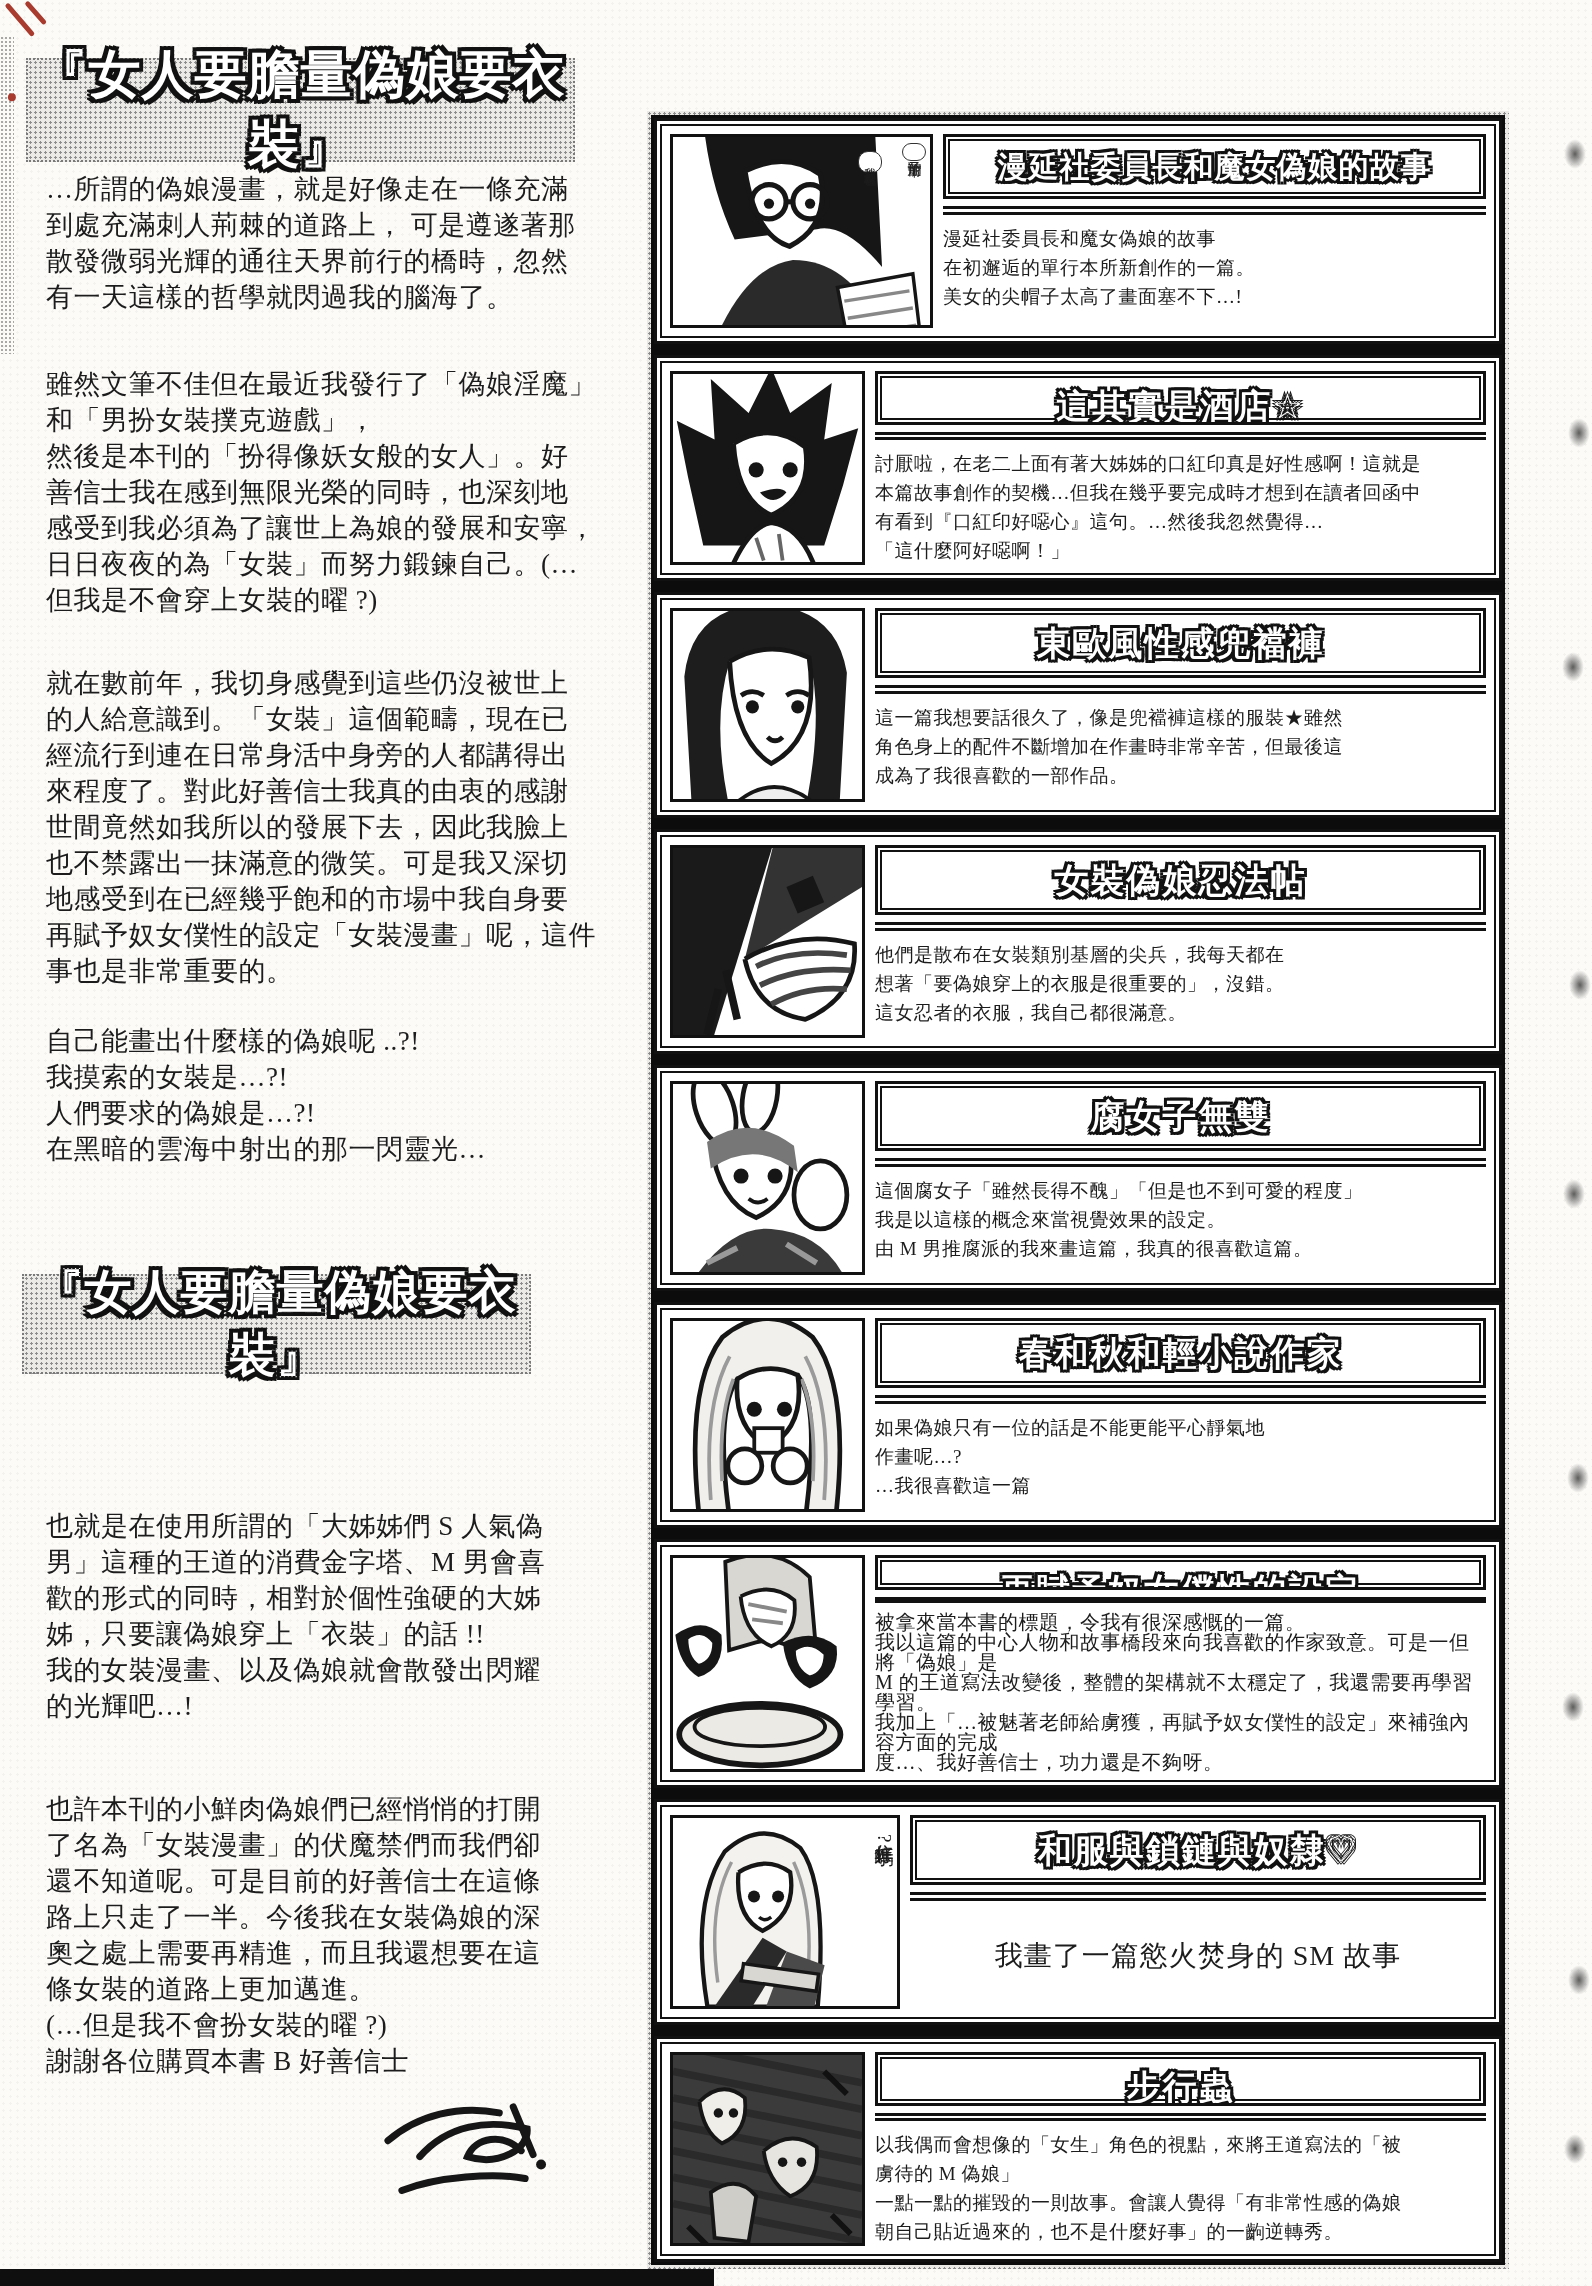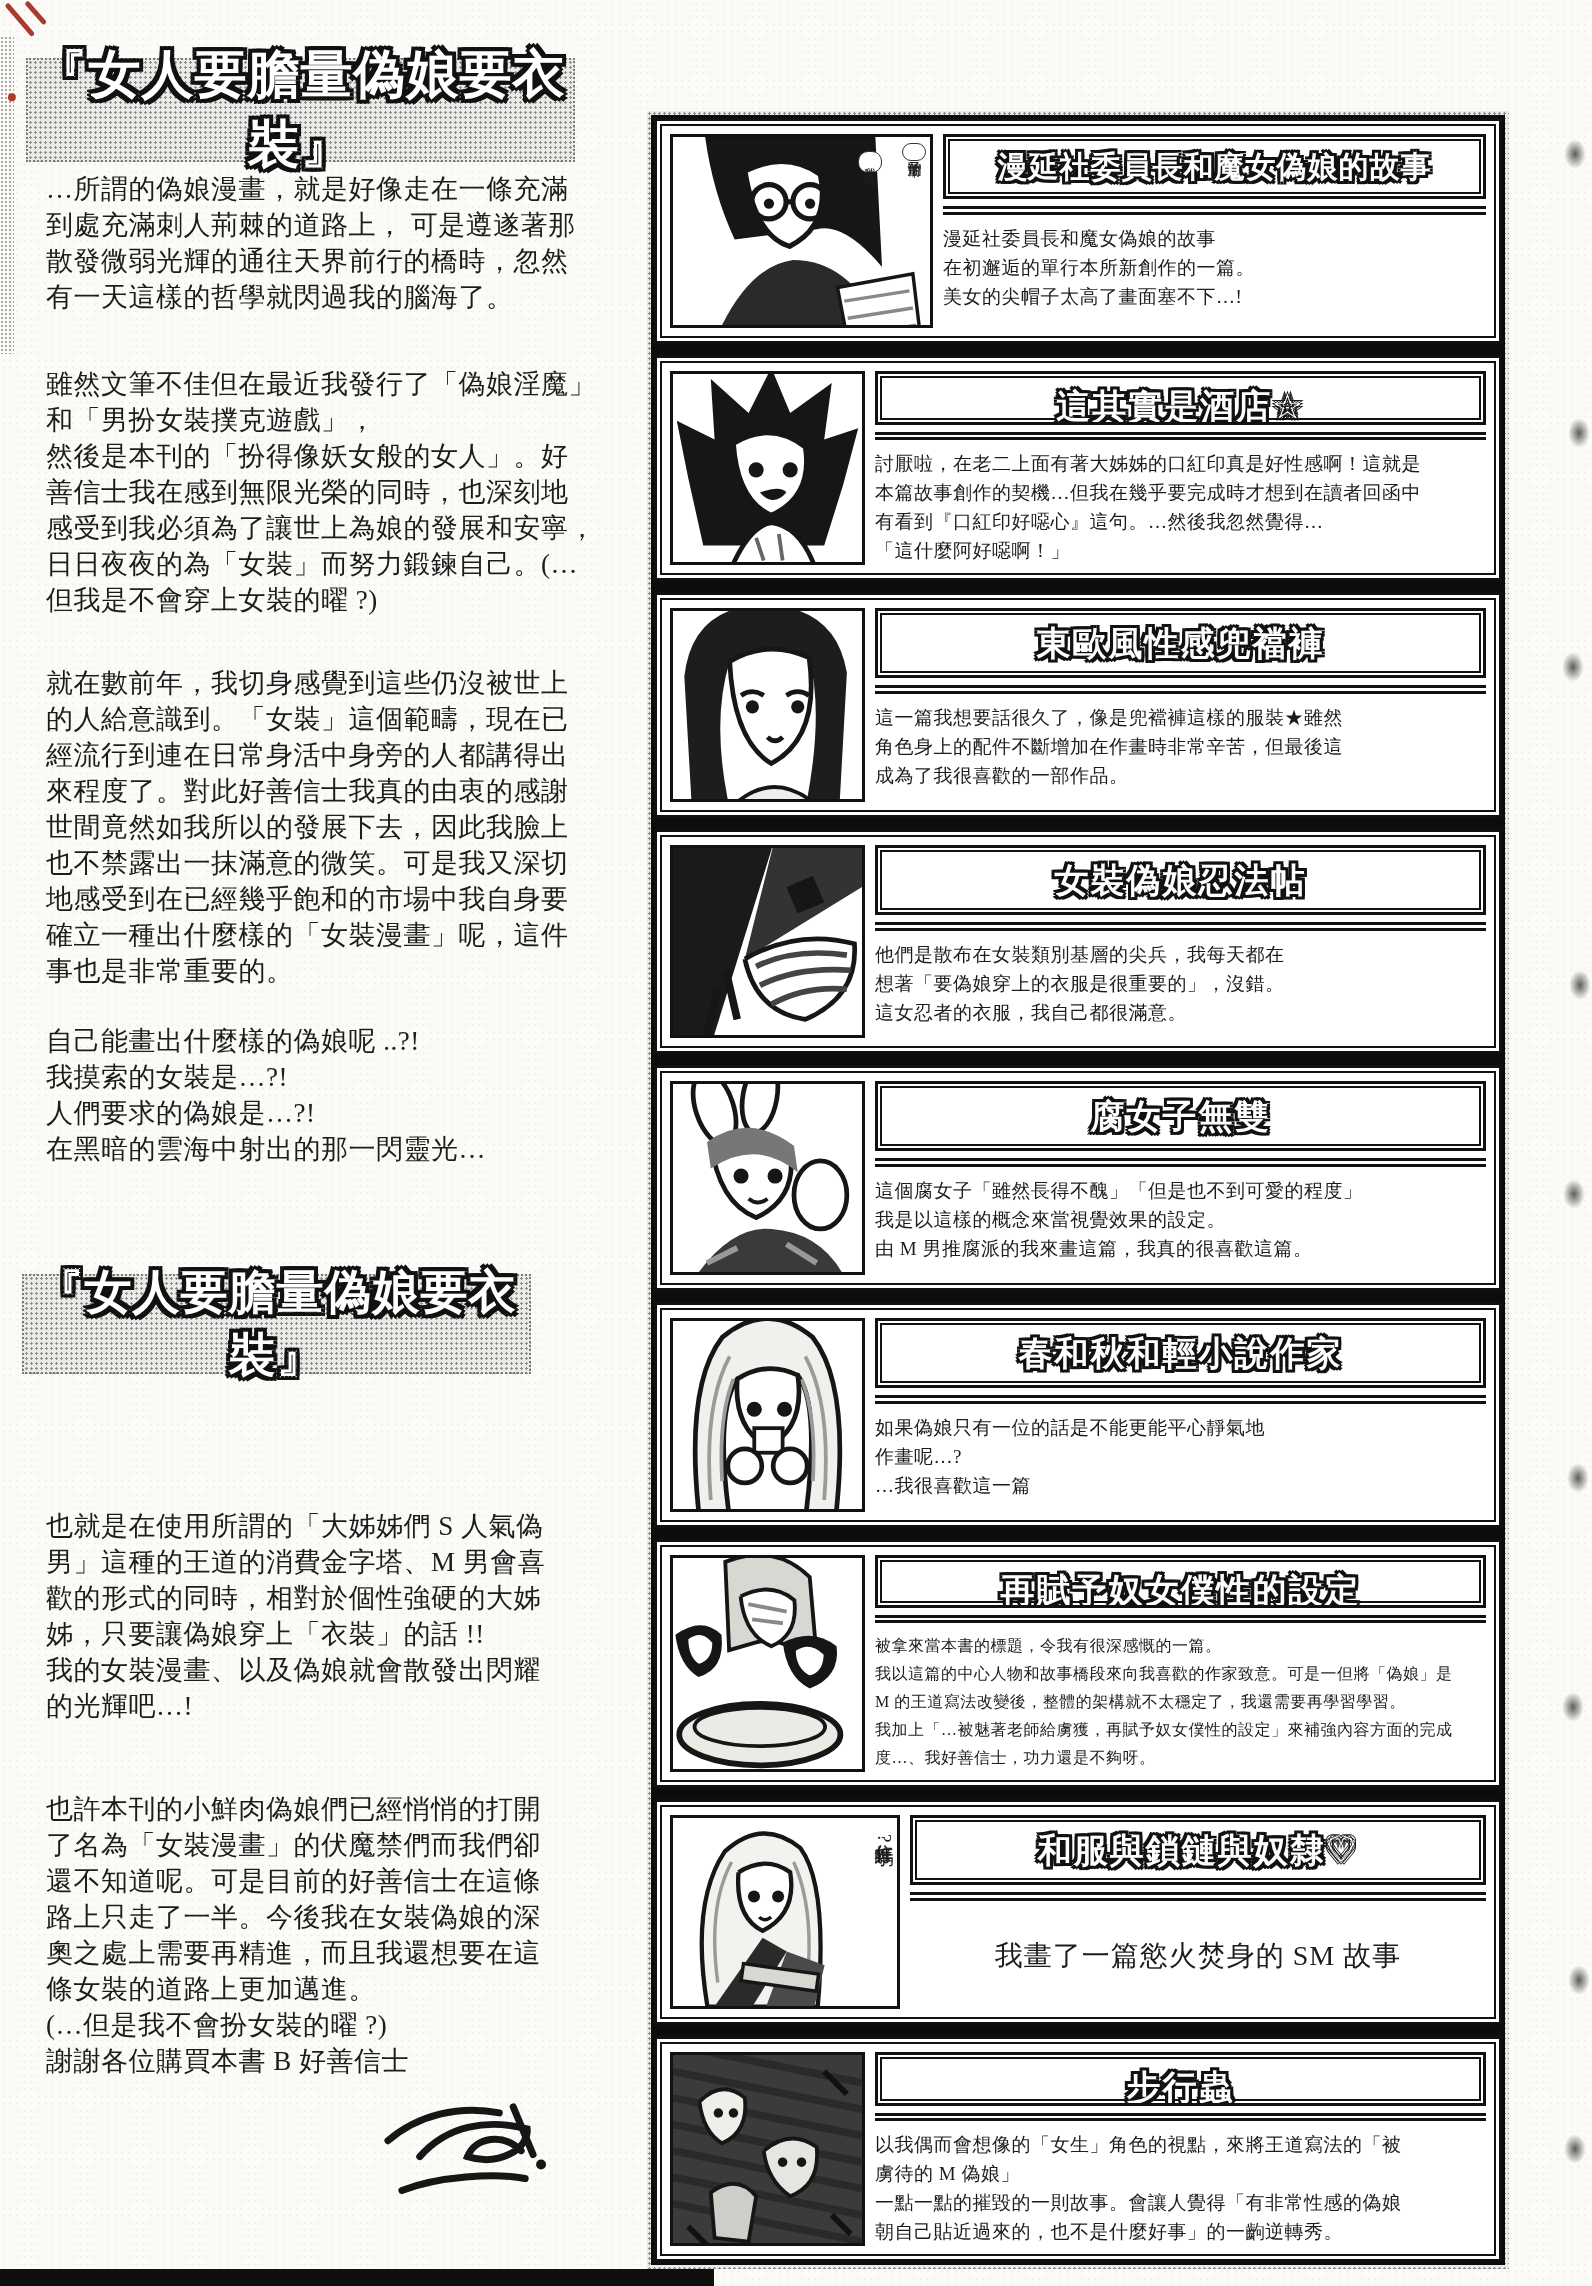--- a/index.html
+++ b/index.html
@@ -95,21 +95,21 @@
       -3px -3px 0 #111, 3px -3px 0 #111, -3px 3px 0 #111, 3px 3px 0 #111,
       -3px 0 0 #111, 3px 0 0 #111, 0 -3px 0 #111, 0 3px 0 #111;
     white-space:nowrap;overflow:hidden;
   }
   .panel:nth-child(1) .banner{font-size:30px;letter-spacing:1px;}
   .rule{height:3px;border-top:3px solid #111;border-bottom:3px solid #111;margin:7px 0 9px;}
   .pbody{
     font-size:19px;line-height:29px;white-space:pre-line;
     letter-spacing:0.5px;flex:1;
   }
-  .pbody.small{font-size:16px;line-height:28px;}
+  .pbody.small{font-size:20px;line-height:20px;}
   .pbody.big{font-size:28px;line-height:40px;text-align:center;padding-top:26px;letter-spacing:1px;}
   
   .bottom-strip{position:absolute;left:0;top:2269px;width:714px;height:18px;background:#0f0f0f;}
   .red-marks{position:absolute;left:0;top:0;width:119px;height:129px;}
   .smudge{
     position:absolute;width:22px;height:30px;border-radius:50%;
     background:radial-gradient(ellipse at center, rgba(40,40,40,0.75), rgba(40,40,40,0) 70%);
   }
   .left-edge{
     position:absolute;left:0;top:36px;width:14px;height:318px;opacity:.5;
@@ -136,21 +136,21 @@
 感受到我必須為了讓世上為娘的發展和安寧，
 日日夜夜的為「女裝」而努力鍛鍊自己。(…
 但我是不會穿上女裝的曜 ?)</div>
   <div class="para p3">就在數前年，我切身感覺到這些仍沒被世上
 的人給意識到。「女裝」這個範疇，現在已
 經流行到連在日常身活中身旁的人都講得出
 來程度了。對此好善信士我真的由衷的感謝
 世間竟然如我所以的發展下去，因此我臉上
 也不禁露出一抹滿意的微笑。可是我又深切
 地感受到在已經幾乎飽和的市場中我自身要
-確立一種出什麼樣的「女裝漫畫」呢，這件
+再賦予奴女僕性的設定「女裝漫畫」呢，這件
 事也是非常重要的。</div>
   <div class="para p4">自己能畫出什麼樣的偽娘呢 ..?!
 我摸索的女裝是…?!
 人們要求的偽娘是…?!
 在黑暗的雲海中射出的那一閃靈光…</div>
 
   <div class="ltitle mid ht">
     <span>『女人要膽量偽娘要衣裝』</span>
   </div>
 

